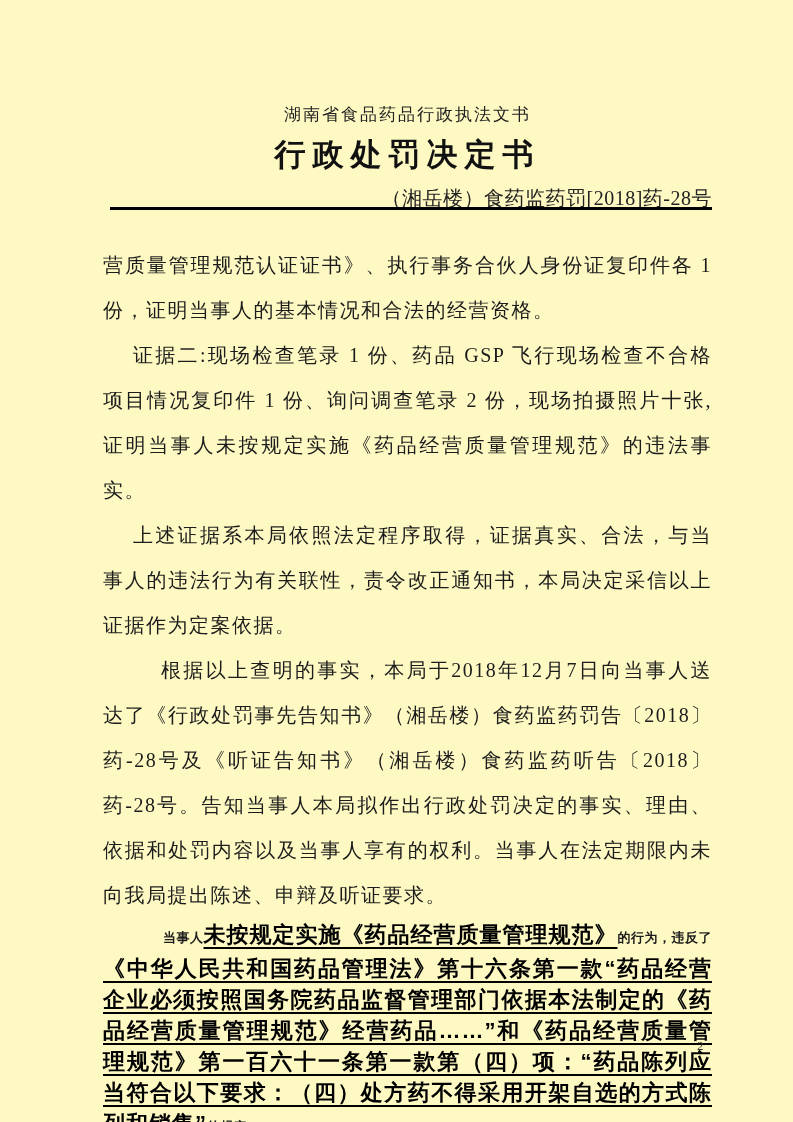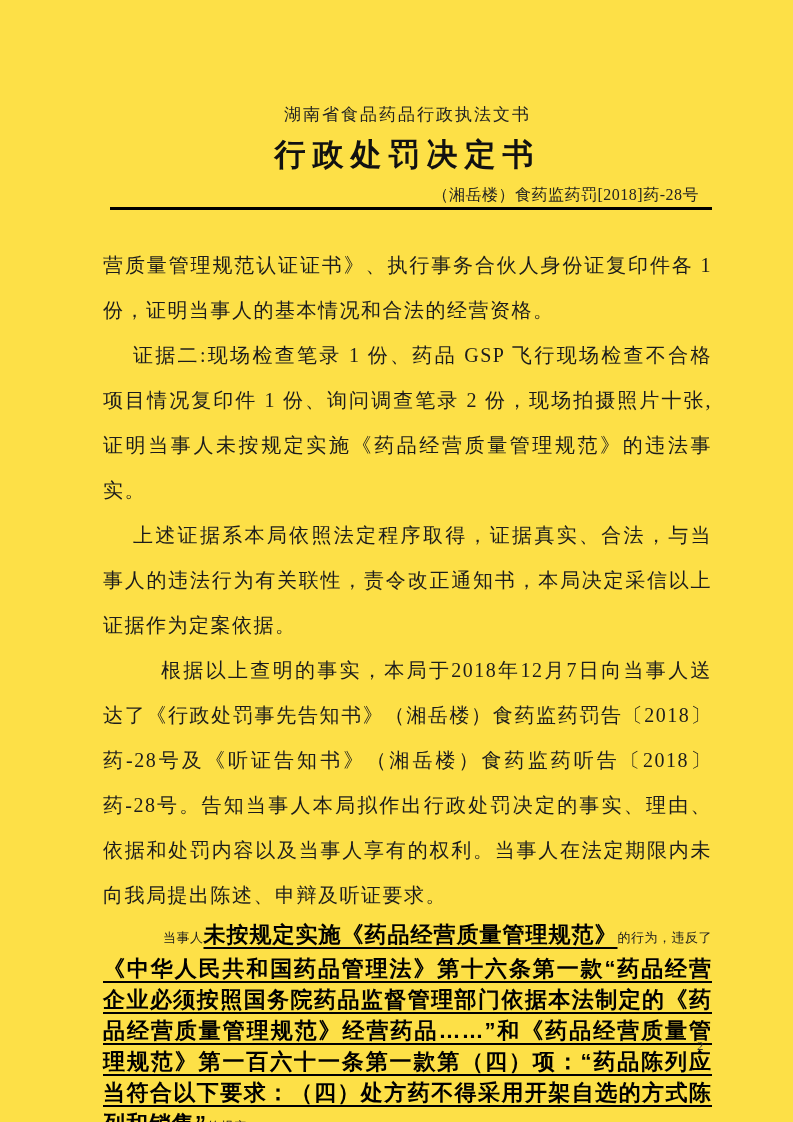--- a/index.html
+++ b/index.html
@@ -8,21 +8,21 @@
     width: 793px;
     height: 1122px;
     position: relative;
     font-family: "Liberation Serif", "DejaVu Serif", serif;
     color: #1c1c1c;
     overflow: hidden;
   }
   .page {
     position: absolute;
     inset: 0;
-    background: #fde047;
+    background: #fef9c3;
   }
   
   .doc-type {
     position: absolute;
     top: 103px;
     left: 103px;
     width: 609px;
     text-align: center;
     font-size: 17px;
     letter-spacing: 2px;
@@ -36,22 +36,22 @@
     text-align: center;
     font-size: 31px;
     font-weight: bold;
     letter-spacing: 7px;
     color: #111;
     font-family: "Liberation Serif", "DejaVu Serif", serif;
   }
   .doc-number {
     position: absolute;
     top: 185px;
-    right: 94px;
-    font-size: 16px;
+    right: 81px;
+    font-size: 20px;
     letter-spacing: 0.5px;
     color: #222;
   }
   .header-rule {
     position: absolute;
     top: 207px;
     left: 110px;
     width: 602px;
     height: 3px;
     background: #000;
@@ -89,21 +89,21 @@
     font-family: "Liberation Sans", "DejaVu Sans", sans-serif;
     font-weight: bold;
     text-decoration: underline;
     text-decoration-thickness: 2px;
     text-underline-offset: 5px;
     color: #000;
     margin-top: 24px;
   }
   .legal-para .small {
     font-family: "Liberation Serif", "DejaVu Serif", serif;
-    font-weight: normal;
+    font-weight: bold;
     font-size: 13px;
     letter-spacing: 0.5px;
     color: #1c1c1c;
   }
   .section-label {
     margin-top: 11px;
     font-size: 15px;
     letter-spacing: 1px;
     text-indent: 8px;
     color: #1c1c1c;

